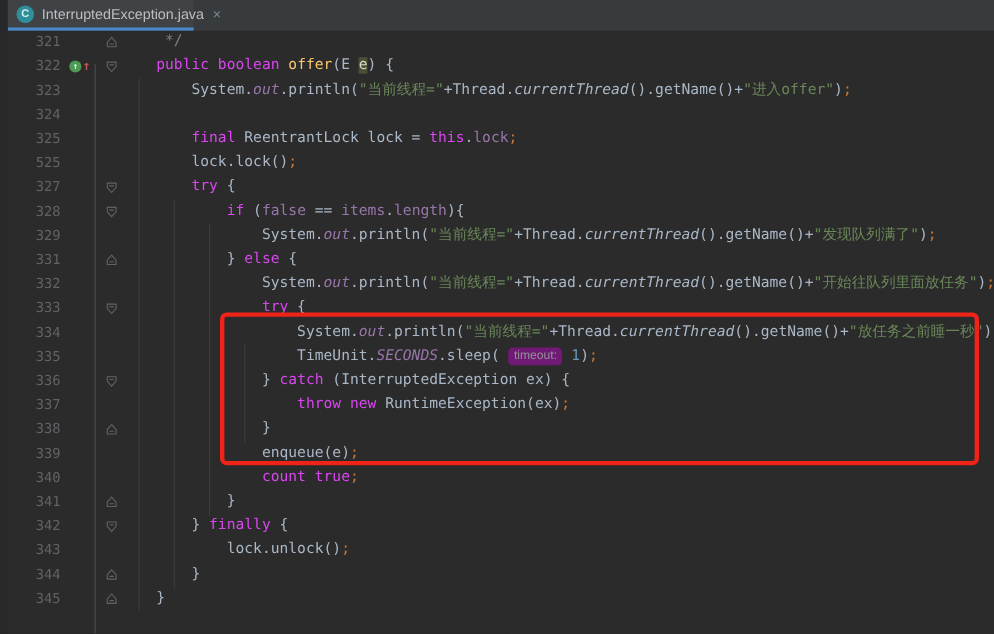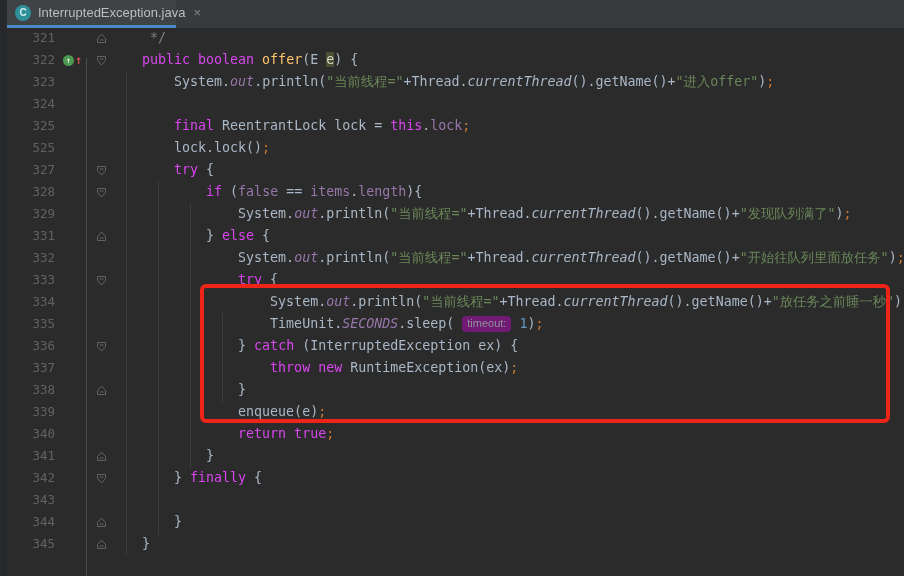--- a/index.html
+++ b/index.html
@@ -112,30 +112,30 @@
         <div class="row"><span class="lnum">336</span><span class="gicons"></span><span class="foldcol"><svg width="11" height="11">
               <path d="M1.5 1.5 h8 v4 l-4 4.5 l-4 -4.5 z" fill="none" stroke="#606366"></path>
               <line x1="3.5" x2="7.5" y1="4" y2="4" stroke="#606366"></line>
             </svg></span><span class="code"><span class="tk-p">                } </span><span class="tk-k">catch</span><span class="tk-p"> (InterruptedException ex) {</span></span></div>
         <div class="row"><span class="lnum">337</span><span class="gicons"></span><span class="foldcol"></span><span class="code"><span class="tk-k">                    throw new </span><span class="tk-p">RuntimeException(ex)</span><span class="tk-sc">;</span></span></div>
         <div class="row"><span class="lnum">338</span><span class="gicons"></span><span class="foldcol"><svg width="11" height="11">
               <path d="M1.5 9.5 h8 v-4 l-4 -4.5 l-4 4.5 z" fill="none" stroke="#606366"></path>
               <line x1="3.5" x2="7.5" y1="7" y2="7" stroke="#606366"></line>
             </svg></span><span class="code"><span class="tk-p">                }</span></span></div>
         <div class="row"><span class="lnum">339</span><span class="gicons"></span><span class="foldcol"></span><span class="code"><span class="tk-p">                enqueue(e)</span><span class="tk-sc">;</span></span></div>
-        <div class="row"><span class="lnum">340</span><span class="gicons"></span><span class="foldcol"></span><span class="code"><span class="tk-k">                return true</span><span class="tk-sc">;</span></span></div>
+        <div class="row"><span class="lnum">340</span><span class="gicons"></span><span class="foldcol"></span><span class="code"><span class="tk-k">                count true</span><span class="tk-sc">;</span></span></div>
         <div class="row"><span class="lnum">341</span><span class="gicons"></span><span class="foldcol"><svg width="11" height="11">
               <path d="M1.5 9.5 h8 v-4 l-4 -4.5 l-4 4.5 z" fill="none" stroke="#606366"></path>
               <line x1="3.5" x2="7.5" y1="7" y2="7" stroke="#606366"></line>
             </svg></span><span class="code"><span class="tk-p">            }</span></span></div>
         <div class="row"><span class="lnum">342</span><span class="gicons"></span><span class="foldcol"><svg width="11" height="11">
               <path d="M1.5 1.5 h8 v4 l-4 4.5 l-4 -4.5 z" fill="none" stroke="#606366"></path>
               <line x1="3.5" x2="7.5" y1="4" y2="4" stroke="#606366"></line>
             </svg></span><span class="code"><span class="tk-p">        } </span><span class="tk-k">finally</span><span class="tk-p"> {</span></span></div>
-        <div class="row"><span class="lnum">343</span><span class="gicons"></span><span class="foldcol"></span></div>
+        <div class="row"><span class="lnum">343</span><span class="gicons"></span><span class="foldcol"></span><span class="code"><span class="tk-p">            lock.unlock()</span><span class="tk-sc">;</span></span></div>
         <div class="row"><span class="lnum">344</span><span class="gicons"></span><span class="foldcol"><svg width="11" height="11">
               <path d="M1.5 9.5 h8 v-4 l-4 -4.5 l-4 4.5 z" fill="none" stroke="#606366"></path>
               <line x1="3.5" x2="7.5" y1="7" y2="7" stroke="#606366"></line>
             </svg></span><span class="code"><span class="tk-p">        }</span></span></div>
         <div class="row"><span class="lnum">345</span><span class="gicons"></span><span class="foldcol"><svg width="11" height="11">
               <path d="M1.5 9.5 h8 v-4 l-4 -4.5 l-4 4.5 z" fill="none" stroke="#606366"></path>
               <line x1="3.5" x2="7.5" y1="7" y2="7" stroke="#606366"></line>
             </svg></span><span class="code"><span class="tk-p">    }</span></span></div>
       </div>
 

